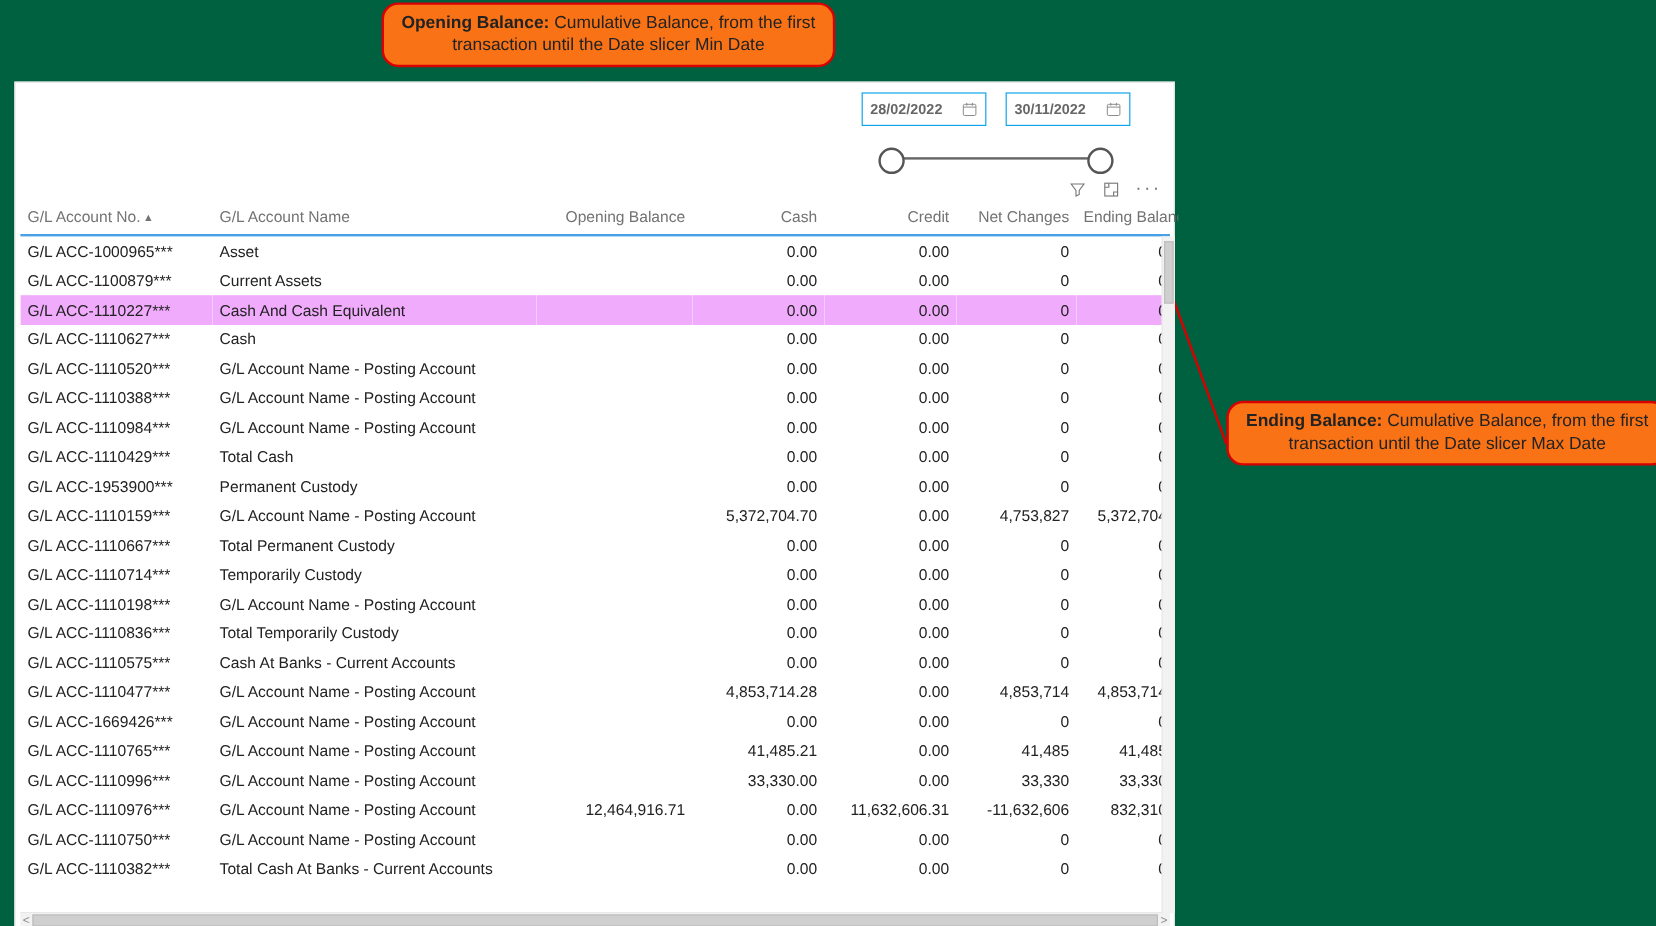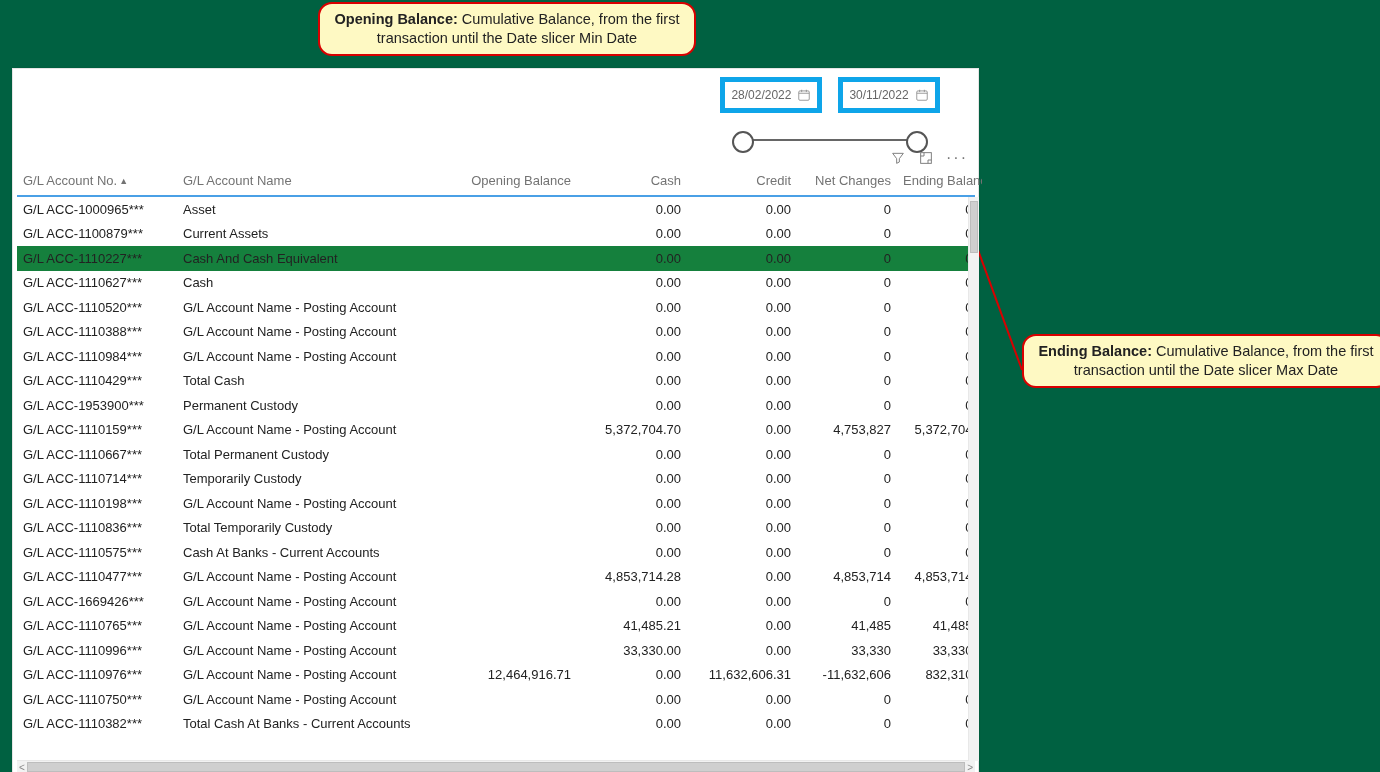--- a/index.html
+++ b/index.html
@@ -1,50 +1,50 @@
 <!DOCTYPE html>
 <html><head>
 <meta charset="utf-8">
 <style>
   html,body{margin:0;padding:0;font-family:"Segoe UI",Arial,sans-serif;font-size:13px;color:#222;background:#006141;}
   .stage{position:relative;width:1380px;height:772px;}
   .report{position:absolute;left:12px;top:68px;width:965px;height:704px;background:#fff;border:1px solid #e5e5e5;box-shadow:0 0 2px rgba(0,0,0,.1);}
   .date-slicer{position:absolute;right:38px;top:8px;width:220px;height:80px;}
   .date-slicer .boxes{display:flex;gap:16px;justify-content:center;}
-  .date-box{display:flex;align-items:center;gap:6px;border:5px solid #0ea5e9;padding:2px 6px;font-size:12px;color:#666;height:22px;}
+  .date-box{display:flex;align-items:center;gap:16px;border:1px solid #0ea5e9;padding:2px 6px;font-size:12px;color:#666;height:22px;font-weight:bold;}
   .date-box svg{width:14px;height:14px;stroke:#888;fill:none;stroke-width:1.4;}
   .slider{position:relative;height:40px;margin-top:8px;}
   .slider .track{position:absolute;left:22px;right:22px;top:18px;height:2px;background:#666;}
   .slider .thumb{position:absolute;top:10px;width:18px;height:18px;border:2px solid #555;border-radius:50%;background:#fff;}
   .slider .thumb.left{left:12px;}
   .slider .thumb.right{right:12px;}
   .toolbar{position:absolute;right:10px;top:80px;display:flex;gap:12px;align-items:center;height:18px;}
   .toolbar svg{width:16px;height:16px;stroke:#777;fill:none;stroke-width:1.4;}
   .toolbar .dots{color:#777;font-size:16px;letter-spacing:2px;line-height:10px;}
   table{border-collapse:collapse;width:100%;table-layout:fixed;}
   .thead-wrap{position:absolute;left:4px;right:3px;top:100px;}
   thead th{font-weight:400;text-align:left;padding:4px 6px 6px 6px;color:#737373;white-space:nowrap;overflow:hidden;}
   thead th.num{text-align:right;}
   .header-rule{position:absolute;left:4px;right:3px;top:126px;height:2px;background:#4aa0e6;pointer-events:none;}
   .body-wrap{position:absolute;left:4px;right:3px;top:128px;bottom:26px;overflow:hidden;}
   tbody td{padding:3px 6px;white-space:nowrap;overflow:hidden;border-top:0;}
   tbody tr{height:24.5px;}
   tbody td.num{text-align:right;}
-  tbody tr.hl td{background:#15803d;}
+  tbody tr.hl td{background:#f0abfc;}
   .total-row{position:absolute;left:4px;right:3px;bottom:12px;border-top:2px solid #4aa0e6;display:flex;font-weight:700;}
   .total-row .cell{padding:3px 6px;white-space:nowrap;overflow:hidden;}
   .total-row .cell.num{text-align:right;}
   .hscroll{position:absolute;left:4px;right:3px;bottom:0;height:12px;background:#f2f2f2;border-top:1px solid #e8e8e8;display:flex;align-items:center;justify-content:space-between;padding:0 2px;}
   .hscroll .arrow{font-size:10px;color:#888;}
   .hscroll .bar{flex:1;height:8px;background:#cfcfcf;margin:0 2px;border:1px solid #bdbdbd;}
   .vscroll{position:absolute;right:-1px;top:128px;bottom:12px;width:10px;background:#f2f2f2;border-left:1px solid #e8e8e8;}
   .vscroll .bar{position:absolute;left:1px;right:1px;top:4px;height:50px;background:#cfcfcf;border:1px solid #bdbdbd;}
   col.c0{width:160px;} col.c1{width:270px;} col.c2{width:130px;} col.c3{width:110px;} col.c4{width:110px;} col.c5{width:100px;} col.c6{width:85px;}
   .sort-caret{font-size:9px;vertical-align:1px;margin-left:2px;}
-  .callout{position:absolute;background:#fef9c3;border:2.5px solid #d80000;border-radius:14px;padding:6px 14px;font-size:14.5px;text-align:center;line-height:1.3;box-shadow:0 0 0 #fff;}
+  .callout{position:absolute;background:#f97316;border:2.5px solid #d80000;border-radius:14px;padding:6px 14px;font-size:14.5px;text-align:center;line-height:1.3;box-shadow:0 0 0 #fff;}
   .callout b{font-weight:700;}
   .callout.top{left:318px;top:2px;width:346px;}
   .callout.right{left:1022px;top:334px;width:336px;}
   .svg-overlay{position:absolute;left:0;top:0;width:1380px;height:772px;pointer-events:none;}
 </style>
 </head>
 <body>
 
 <div class="stage">
 

